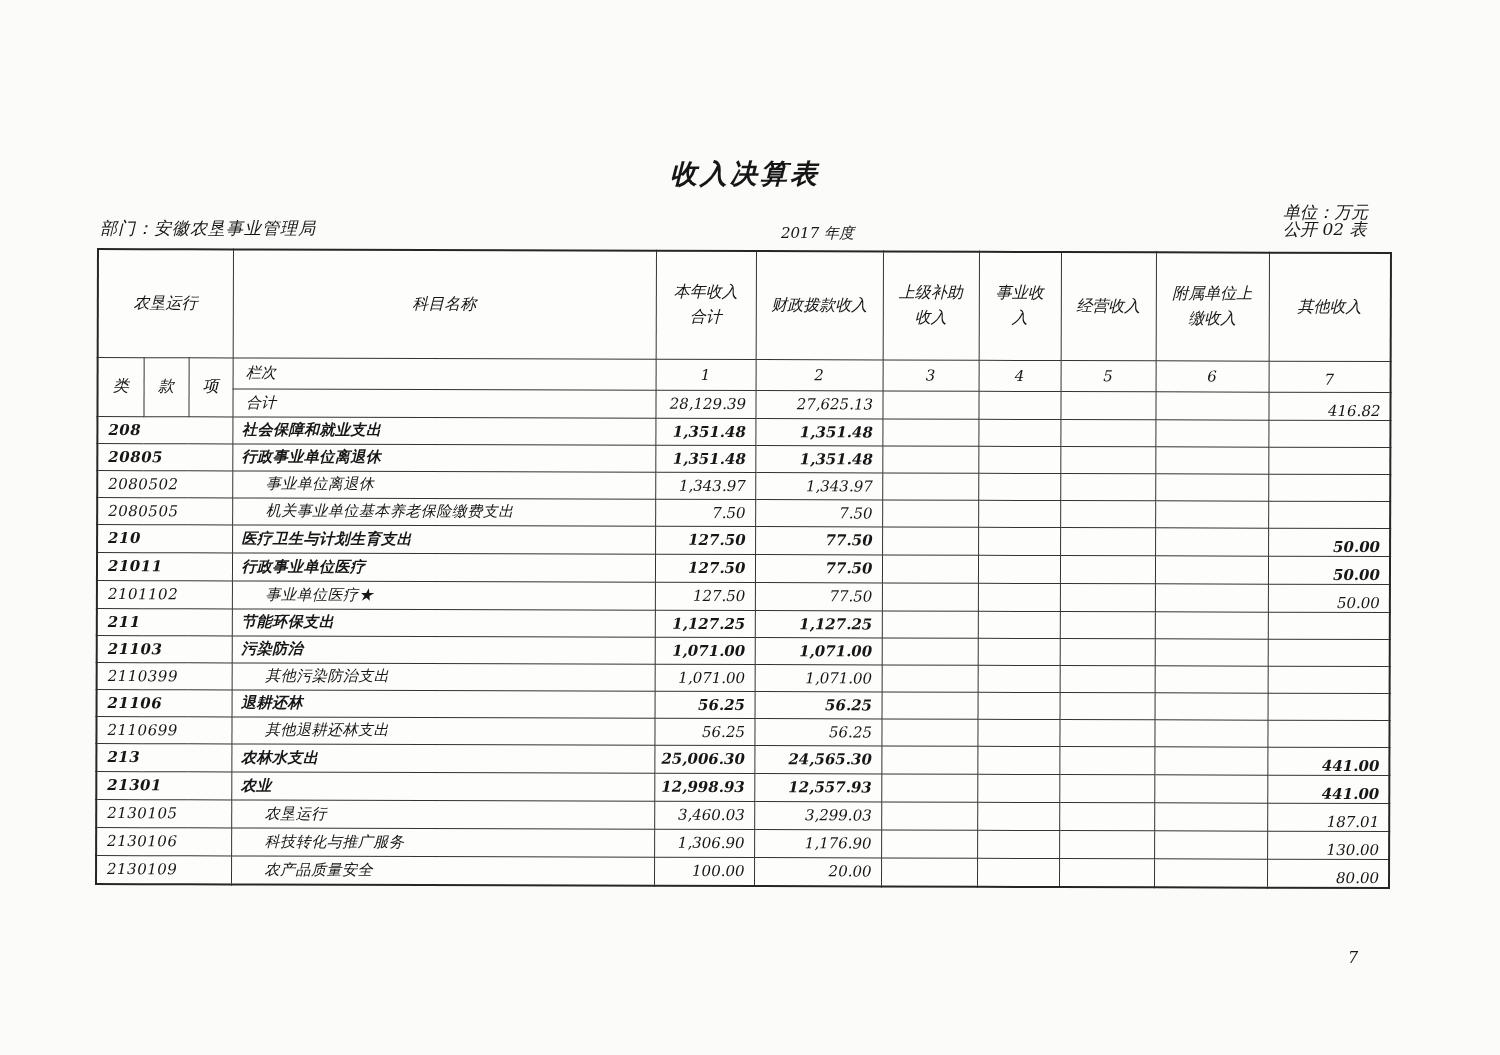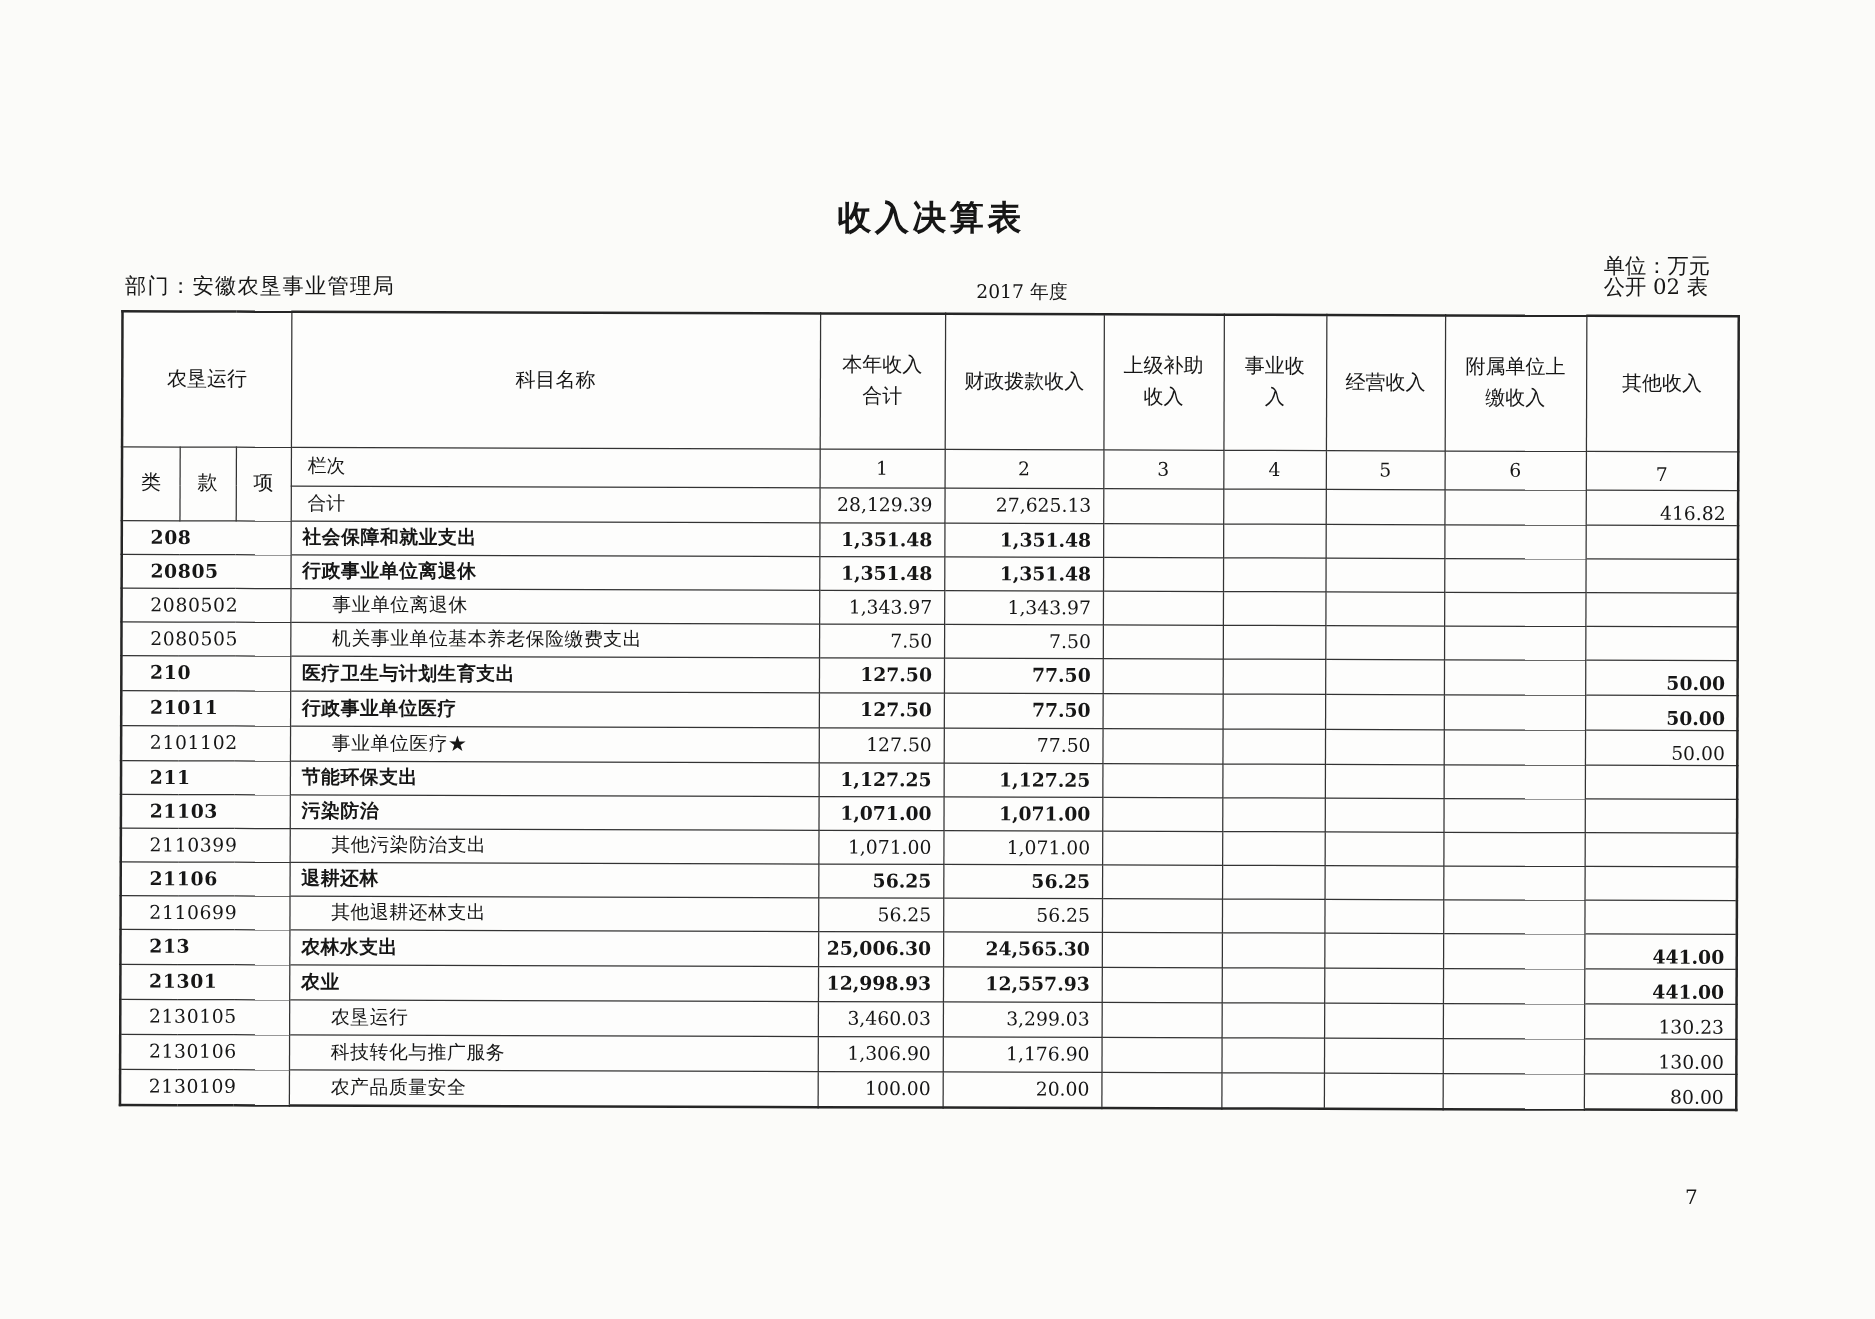--- a/index.html
+++ b/index.html
@@ -3,21 +3,21 @@
 <meta charset="utf-8">
 <style>
   * { margin: 0; padding: 0; box-sizing: border-box; }
   html, body {
     width: 1500px; height: 1055px;
     background: #fbfbf9;
     font-family: "DejaVu Serif", "Liberation Serif", serif;
     color: #161616;
     overflow: hidden;
   }
-  .sheet { position: relative; width: 1356px; height: 1055px; }
+  .sheet { position: relative; width: 1356px; height: 1055px; font-style: italic; }
 
   .doc-title {
     position: absolute; left: 0; top: 156px; width: 1490px;
     text-align: center;
     font-size: 27px; font-weight: bold; letter-spacing: 3px;
   }
   .meta-department {
     position: absolute; left: 100px; top: 217px;
     font-size: 17px; letter-spacing: 1px;
   }
@@ -58,21 +58,21 @@
 
   tr.header-main th { height: 108px; text-align: center; font-size: 16px; white-space: pre-line; line-height: 1.55; }
   tr.lanci-row td { height: 31px; }
   tr.total-row td { height: 28px; }
   tr.data-row td { height: 27px; }
 
   td.code-head { text-align: center; font-size: 16px; }
   td.lanci-label, td.total-label { text-align: left; padding-left: 13px; font-size: 15px; }
   td.col-num { text-align: center; }
 
-  td.code-cell { text-align: left; padding-left: 22px; letter-spacing: 0.5px; }
+  td.code-cell { text-align: left; padding-left: 10px; letter-spacing: 0.5px; }
   td.name-cell { text-align: left; padding-left: 9px; letter-spacing: 0.5px; white-space: nowrap; }
   tr.lv3 td.name-cell { padding-left: 33px; }
   td.num-cell { text-align: right; padding-right: 9px; }
   tr.lv1 td, tr.lv2 td { font-weight: bold; }
   tr.lv3 td { font-weight: normal; }
 
   
   td.num-cell.col7 { padding-top: 9px; }
   tr.lanci-row td.col-num.col7 { padding-top: 6px; }
 </style>
@@ -299,21 +299,21 @@
           </tr>
           <tr class="data-row lv3">
             <td colspan="3" class="code-cell">2130105</td>
             <td class="name-cell">农垦运行</td>
             <td class="num-cell col1">3,460.03</td>
             <td class="num-cell col2">3,299.03</td>
             <td class="num-cell col3"></td>
             <td class="num-cell col4"></td>
             <td class="num-cell col5"></td>
             <td class="num-cell col6"></td>
-            <td class="num-cell col7">130.23</td>
+            <td class="num-cell col7">187.01</td>
           </tr>
           <tr class="data-row lv3">
             <td colspan="3" class="code-cell">2130106</td>
             <td class="name-cell">科技转化与推广服务</td>
             <td class="num-cell col1">1,306.90</td>
             <td class="num-cell col2">1,176.90</td>
             <td class="num-cell col3"></td>
             <td class="num-cell col4"></td>
             <td class="num-cell col5"></td>
             <td class="num-cell col6"></td>

